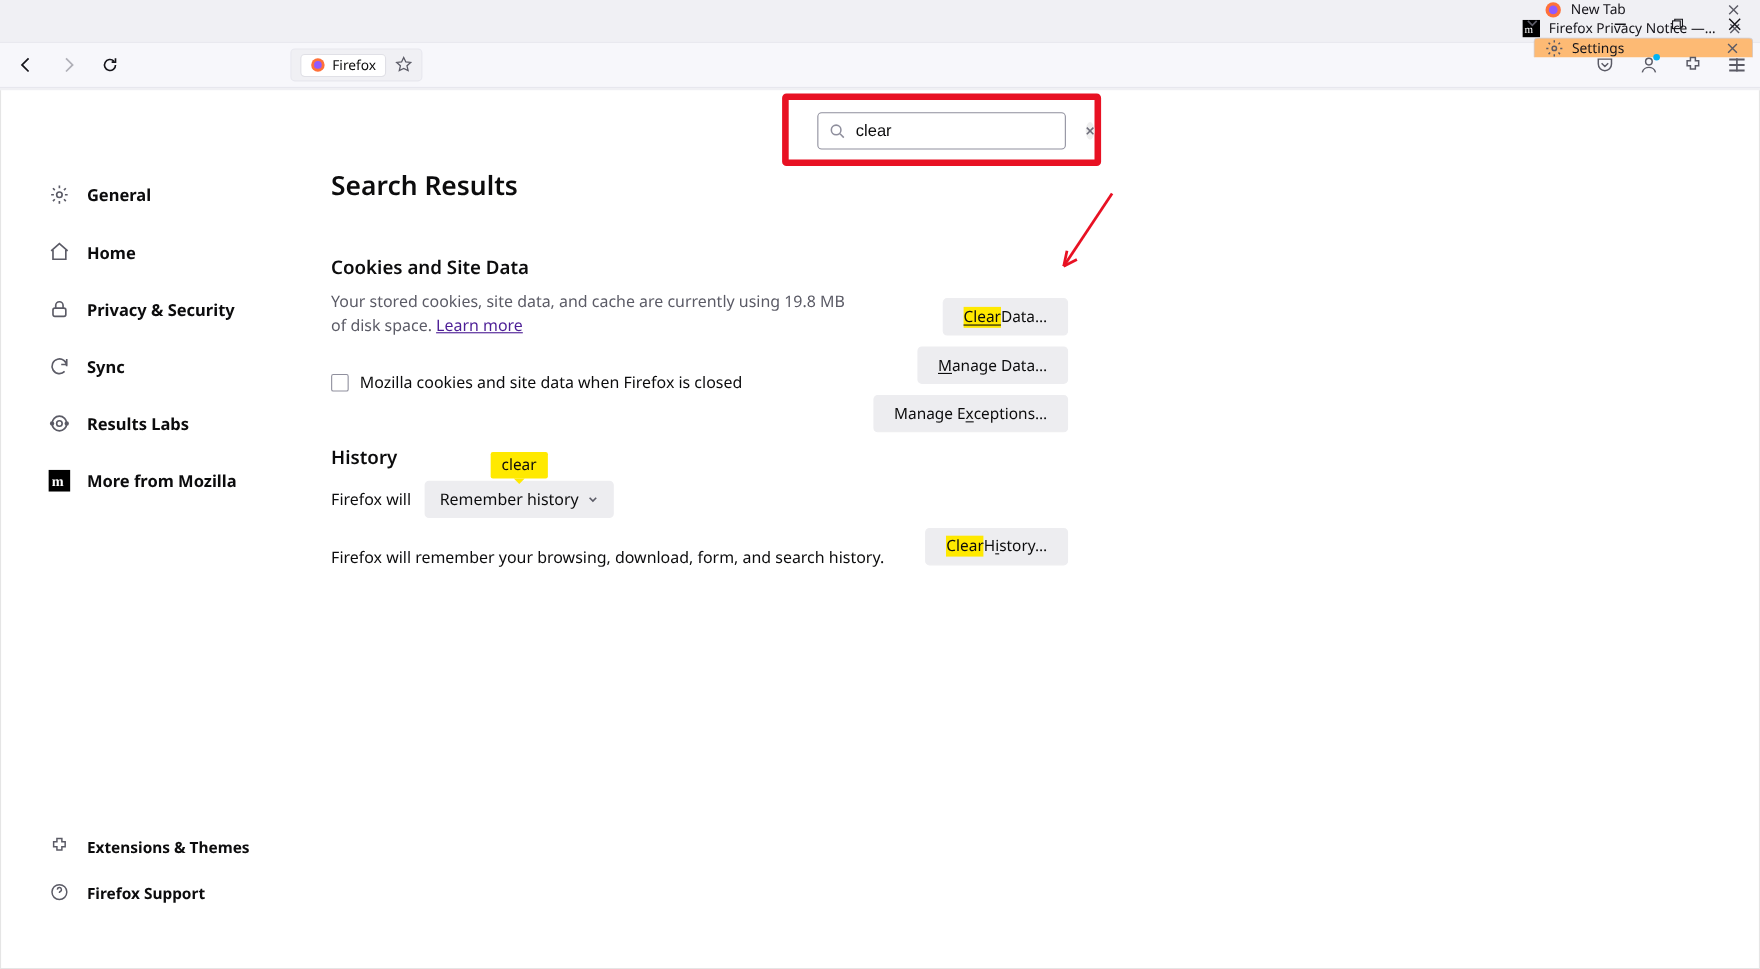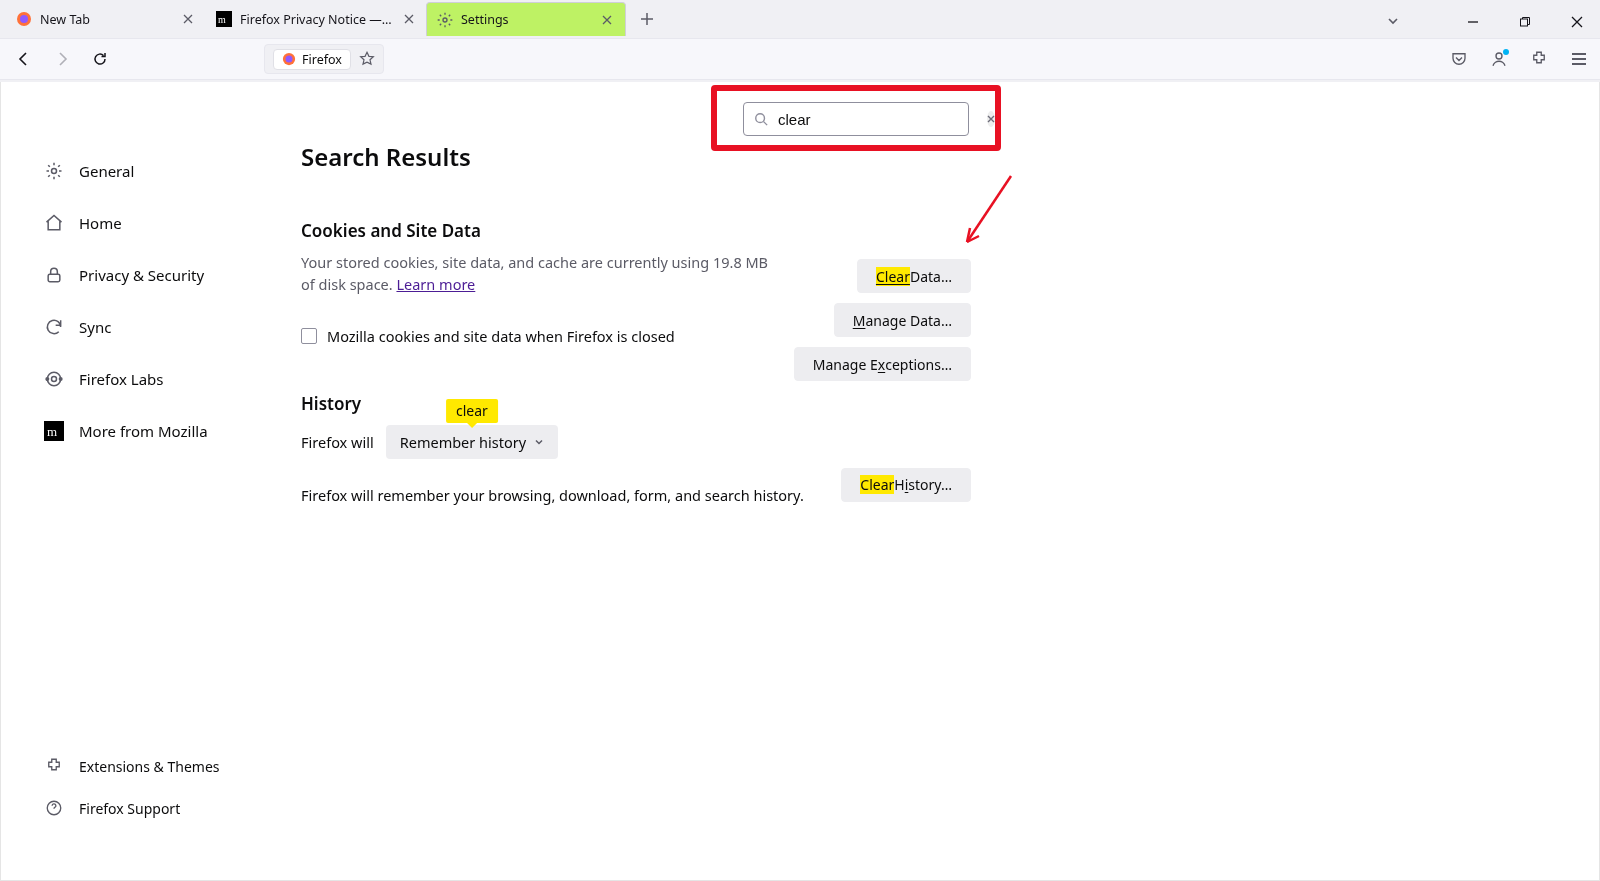--- a/index.html
+++ b/index.html
@@ -1,22 +1,22 @@
 <!DOCTYPE html>
 <html><head>
 <meta charset="utf-8">
 <style>
   * { box-sizing: border-box; }
   html, body { margin:0; padding:0; height:100%; font-family: "Segoe UI", system-ui, sans-serif; }
   body { background:#f0f0f4; font-size:13px; color:#0c0c0d; }
 
   
-  .tab-strip { height:38px; display:flex; align-items:center; padding:15px 6px; background:#f0f0f4; }
+  .tab-strip { height:38px; display:flex; align-items:flex-end; padding:0 6px; background:#f0f0f4;flex-direction:column; }
   .tab { display:flex; align-items:center; gap:8px; padding:0 10px; height:34px; min-width:200px; max-width:220px; border-radius:4px 4px 0 0; font-size:12.5px; color:#15141a; position:relative; }
-  .tab.active { background:#bef264; border:1px solid #cfcfd8; border-bottom:none; }
+  .tab.active { background:#fdba74; border:1px solid #cfcfd8; border-bottom:none; }
   .tab .title { flex:1 1 auto; overflow:hidden; text-overflow:ellipsis; white-space:nowrap; }
   .tab .close { width:16px; height:16px; display:flex; align-items:center; justify-content:center; color:#5b5b66; }
   .tab-favicon { width:16px; height:16px; display:flex; align-items:center; justify-content:center; }
   .tab-new { width:30px; height:30px; display:flex; align-items:center; justify-content:center; margin-left:6px; border-radius:4px; }
   .win-controls { position:absolute; right:6px; top:8px; display:flex; gap:18px; align-items:center; }
   .win-controls .ctl { width:34px; height:28px; display:flex; align-items:center; justify-content:center; color:#15141a; }
   .chevron-down { position:absolute; right:200px; top:14px; color:#5b5b66; }
 
   .nav-row { height:42px; background:#f7f7fb; border-top:1px solid #e7e7ee; border-bottom:1px solid #e7e7ee; display:flex; align-items:center; padding:0 10px; gap:10px; }
   .nav-btn { width:28px; height:28px; display:flex; align-items:center; justify-content:center; color:#5b5b66; border-radius:4px; }
@@ -25,27 +25,27 @@
   .addr .url { color:#5b5b66; font-size:13px; padding-right:600px; }
   .addr .star { color:#5b5b66; margin-left:auto; }
   .right-icons { margin-left:auto; display:flex; gap:18px; align-items:center; color:#5b5b66; }
   .right-icons .ic { width:22px; height:22px; display:flex; align-items:center; justify-content:center; position:relative; }
   .right-icons .dot { width:6px; height:6px; background:#00b3f4; border-radius:50%; position:absolute; top:1px; right:1px; }
 
   
   .page { position:absolute; top:82px; left:0; right:0; bottom:0; background:#fff; border:1px solid #e5e5e5; border-top:none; overflow:hidden; }
 
   .sidebar { position:absolute; left:36px; top:72px; width:220px; display:flex; flex-direction:column; gap:18px; }
-  .nav-item { display:flex; align-items:center; gap:14px; height:34px; border-radius:4px; font-size:15px; color:#0c0c0d; padding:0 6px; cursor:default; }
+  .nav-item { display:flex; align-items:flex-end; gap:14px; height:34px; border-radius:4px; font-size:15px; color:#0c0c0d; padding:0 6px; cursor:default;font-weight:bold; }
   .nav-item .ic { width:22px; height:22px; display:flex; align-items:center; justify-content:center; color:#5b5b66; }
 
   .sidebar-bottom { position:absolute; left:36px; bottom:58px; width:260px; display:flex; flex-direction:column; gap:14px; }
   .nav-item.small { font-size:14px; height:28px; }
 
-  .main { position:absolute; left:300px; top:58px; right:40px; }
+  .main { position:absolute; left:300px; top:70px; right:40px; }
   .h1 { font-size:24px; font-weight:600; margin:0 0 28px 0; }
   .h2 { font-size:17px; font-weight:600; margin:0 0 10px 0; }
   .section { margin-bottom:46px; width:670px; }
   .desc { font-size:14.5px; color:#5b5b66; line-height:1.5; max-width:480px; }
   .link { color:#4c1d95; text-decoration:underline; cursor:pointer; }
   .btn { display:inline-flex; align-items:center; justify-content:center; height:34px; padding:0 18px; background:#ededf0; color:#0c0c0d; font-size:14px; border-radius:4px; border:1px solid #ededf0; }
   .btn .u { text-decoration:underline; text-underline-offset:2px; }
   .hl { background:#ffe900; }
   .btn-col { position:absolute; right:0; top:40px; display:flex; flex-direction:column; gap:10px; align-items:flex-end; }
   .cookies-wrap { position:relative;margin-top:46px; }
@@ -269,21 +269,21 @@
     </div>
     <div class="nav-item">
       <span class="ic">
           <svg width="20" height="20" viewBox="0 0 24 24" fill="none" stroke="#5b5b66" stroke-width="1.8">
             <circle cx="12" cy="12" r="3"></circle>
             <circle cx="12" cy="12" r="8"></circle>
             <circle cx="4" cy="12" r="1.5" fill="#5b5b66"></circle>
             <circle cx="20" cy="12" r="1.5" fill="#5b5b66"></circle>
           </svg>
         </span>
-      <span>Firefox Labs</span>
+      <span>Results Labs</span>
     </div>
     <div class="nav-item">
       <span class="ic">
           <svg width="20" height="20" viewBox="0 0 20 20">
             <rect width="20" height="20" fill="#000"></rect>
             <text x="3" y="15" fill="#fff" font-size="13" font-family="serif">m</text>
           </svg>
         </span>
       <span>More from Mozilla</span>
     </div>

